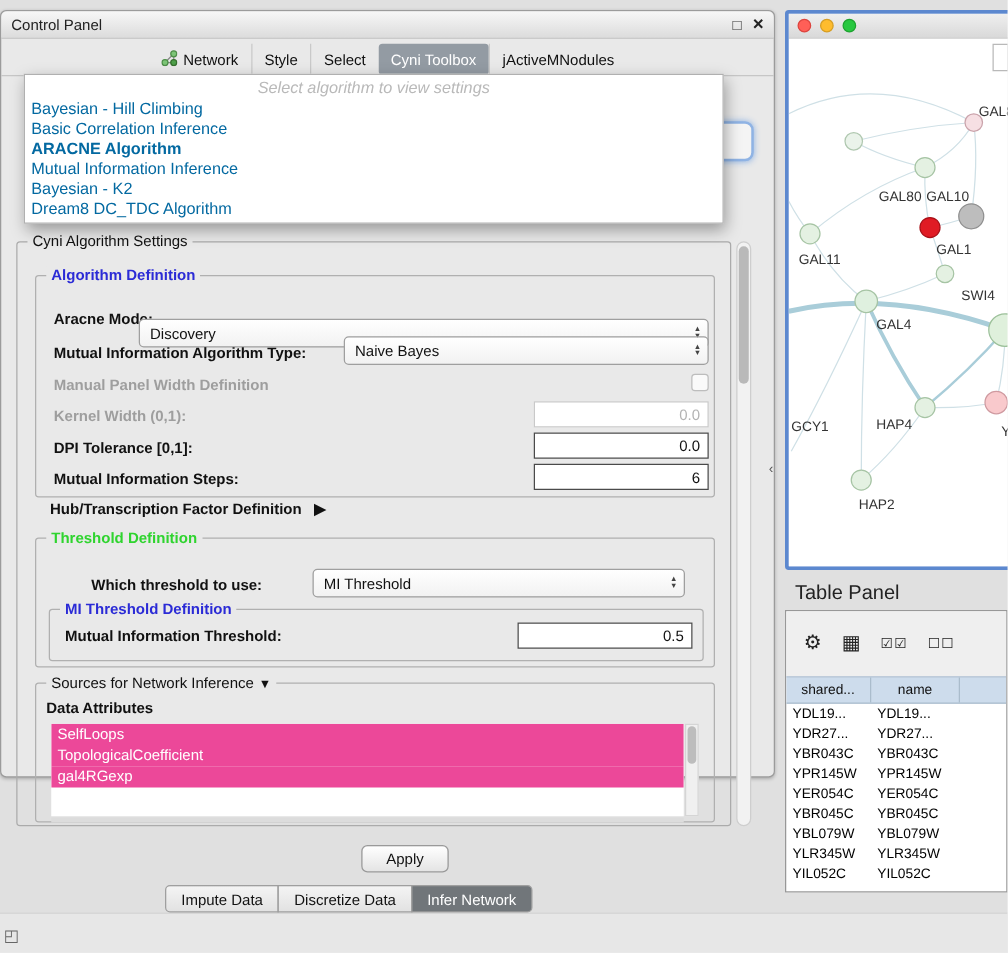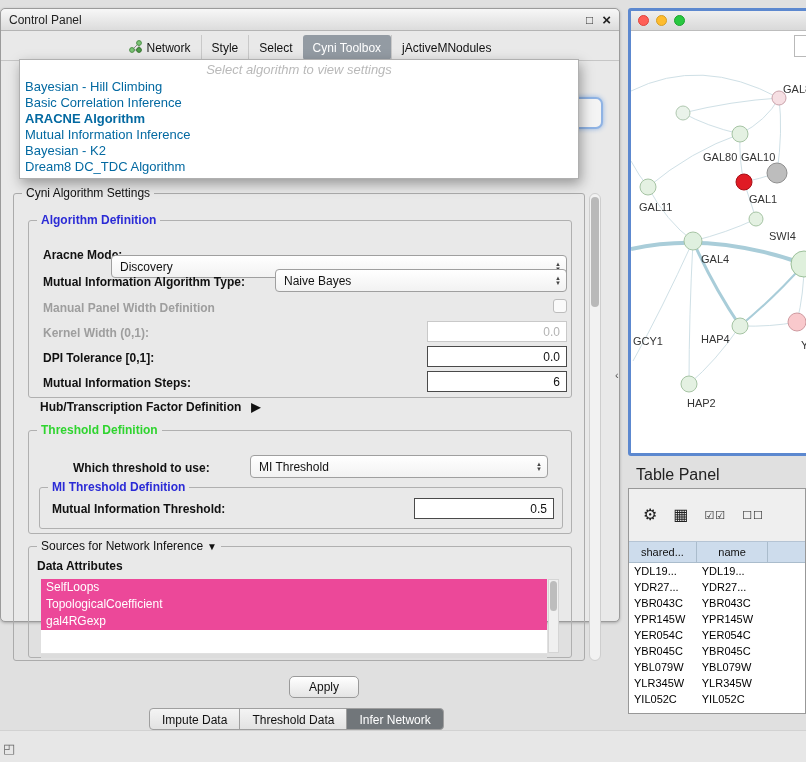--- a/index.html
+++ b/index.html
@@ -56,21 +56,21 @@
   .src-item{height:17px;line-height:17px;background:#ec4899;color:#fff;font-size:12px;padding-left:5px;white-space:nowrap;}
   .src-scroll{position:absolute;left:519px;top:32px;width:11px;height:74px;background:#f0f0f0;border:1px solid #d5d5d5;}
   .src-scroll .thumb{position:absolute;left:1px;top:1px;width:7px;height:30px;background:#bdbdbd;border-radius:4px;}
   .src-hscroll{position:absolute;left:12px;top:107px;width:506px;height:4px;background:#dcdcdc;}
 
   .v-scrollbar{position:absolute;left:588px;top:184px;width:12px;height:468px;background:#f2f2f2;border:1px solid #cecece;border-radius:6px;}
   .v-scrollbar .thumb{position:absolute;left:1px;top:3px;width:8px;height:110px;background:#b9b9b9;border-radius:5px;}
 
   .apply{position:absolute;left:268px;top:667px;width:70px;height:22px;background:linear-gradient(#ffffff,#e4e4e4);border:1px solid #9a9a9a;border-radius:5px;font-size:12px;color:#111;font-family:"Liberation Sans",sans-serif;margin-left:20px;}
 
-  .bottom-tabs{position:absolute;left:148px;top:699px;display:flex;justify-content:space-between;}
+  .bottom-tabs{position:absolute;left:131px;top:699px;display:flex;justify-content:space-between;}
   .btab{height:22px;padding:4px 12px;font-size:12px;background:linear-gradient(#f4f4f4,#e2e2e2);border:1px solid #9f9f9f;margin-left:-1px;color:#111;white-space:nowrap;}
   .btab:first-child{border-radius:4px 0 0 4px;margin-left:0;}
   .btab:last-child{border-radius:0 4px 4px 0;}
   .btab.selected{background:#71767a;color:#fff;}
 
   .splitter-arrow{position:absolute;left:615px;top:369px;font-size:11px;color:#555;}
 
   
   .network-window{position:absolute;left:628px;top:8px;width:184px;height:448px;border:3px solid #5c88cf;border-radius:3px;background:#fff;overflow:hidden;}
   .net-titlebar{height:20px;background:linear-gradient(#efefef,#d9d9d9);border-bottom:1px solid #bdbdbd;display:flex;align-items:center;gap:7px;padding:0 7px;}
@@ -230,21 +230,21 @@
     </div>
 
     <div class="v-scrollbar">
       <div class="thumb"></div>
     </div>
 
     <button class="apply">Apply</button>
 
     <div class="bottom-tabs">
       <div class="btab">Impute Data</div>
-      <div class="btab">Threshold Data</div>
+      <div class="btab">Discretize Data</div>
       <div class="btab selected">Infer Network</div>
     </div>
   </section>
 
   <span class="splitter-arrow">‹</span>
 
   <section class="network-window">
     <header class="net-titlebar">
       <span class="light red"></span>
       <span class="light yellow"></span>

